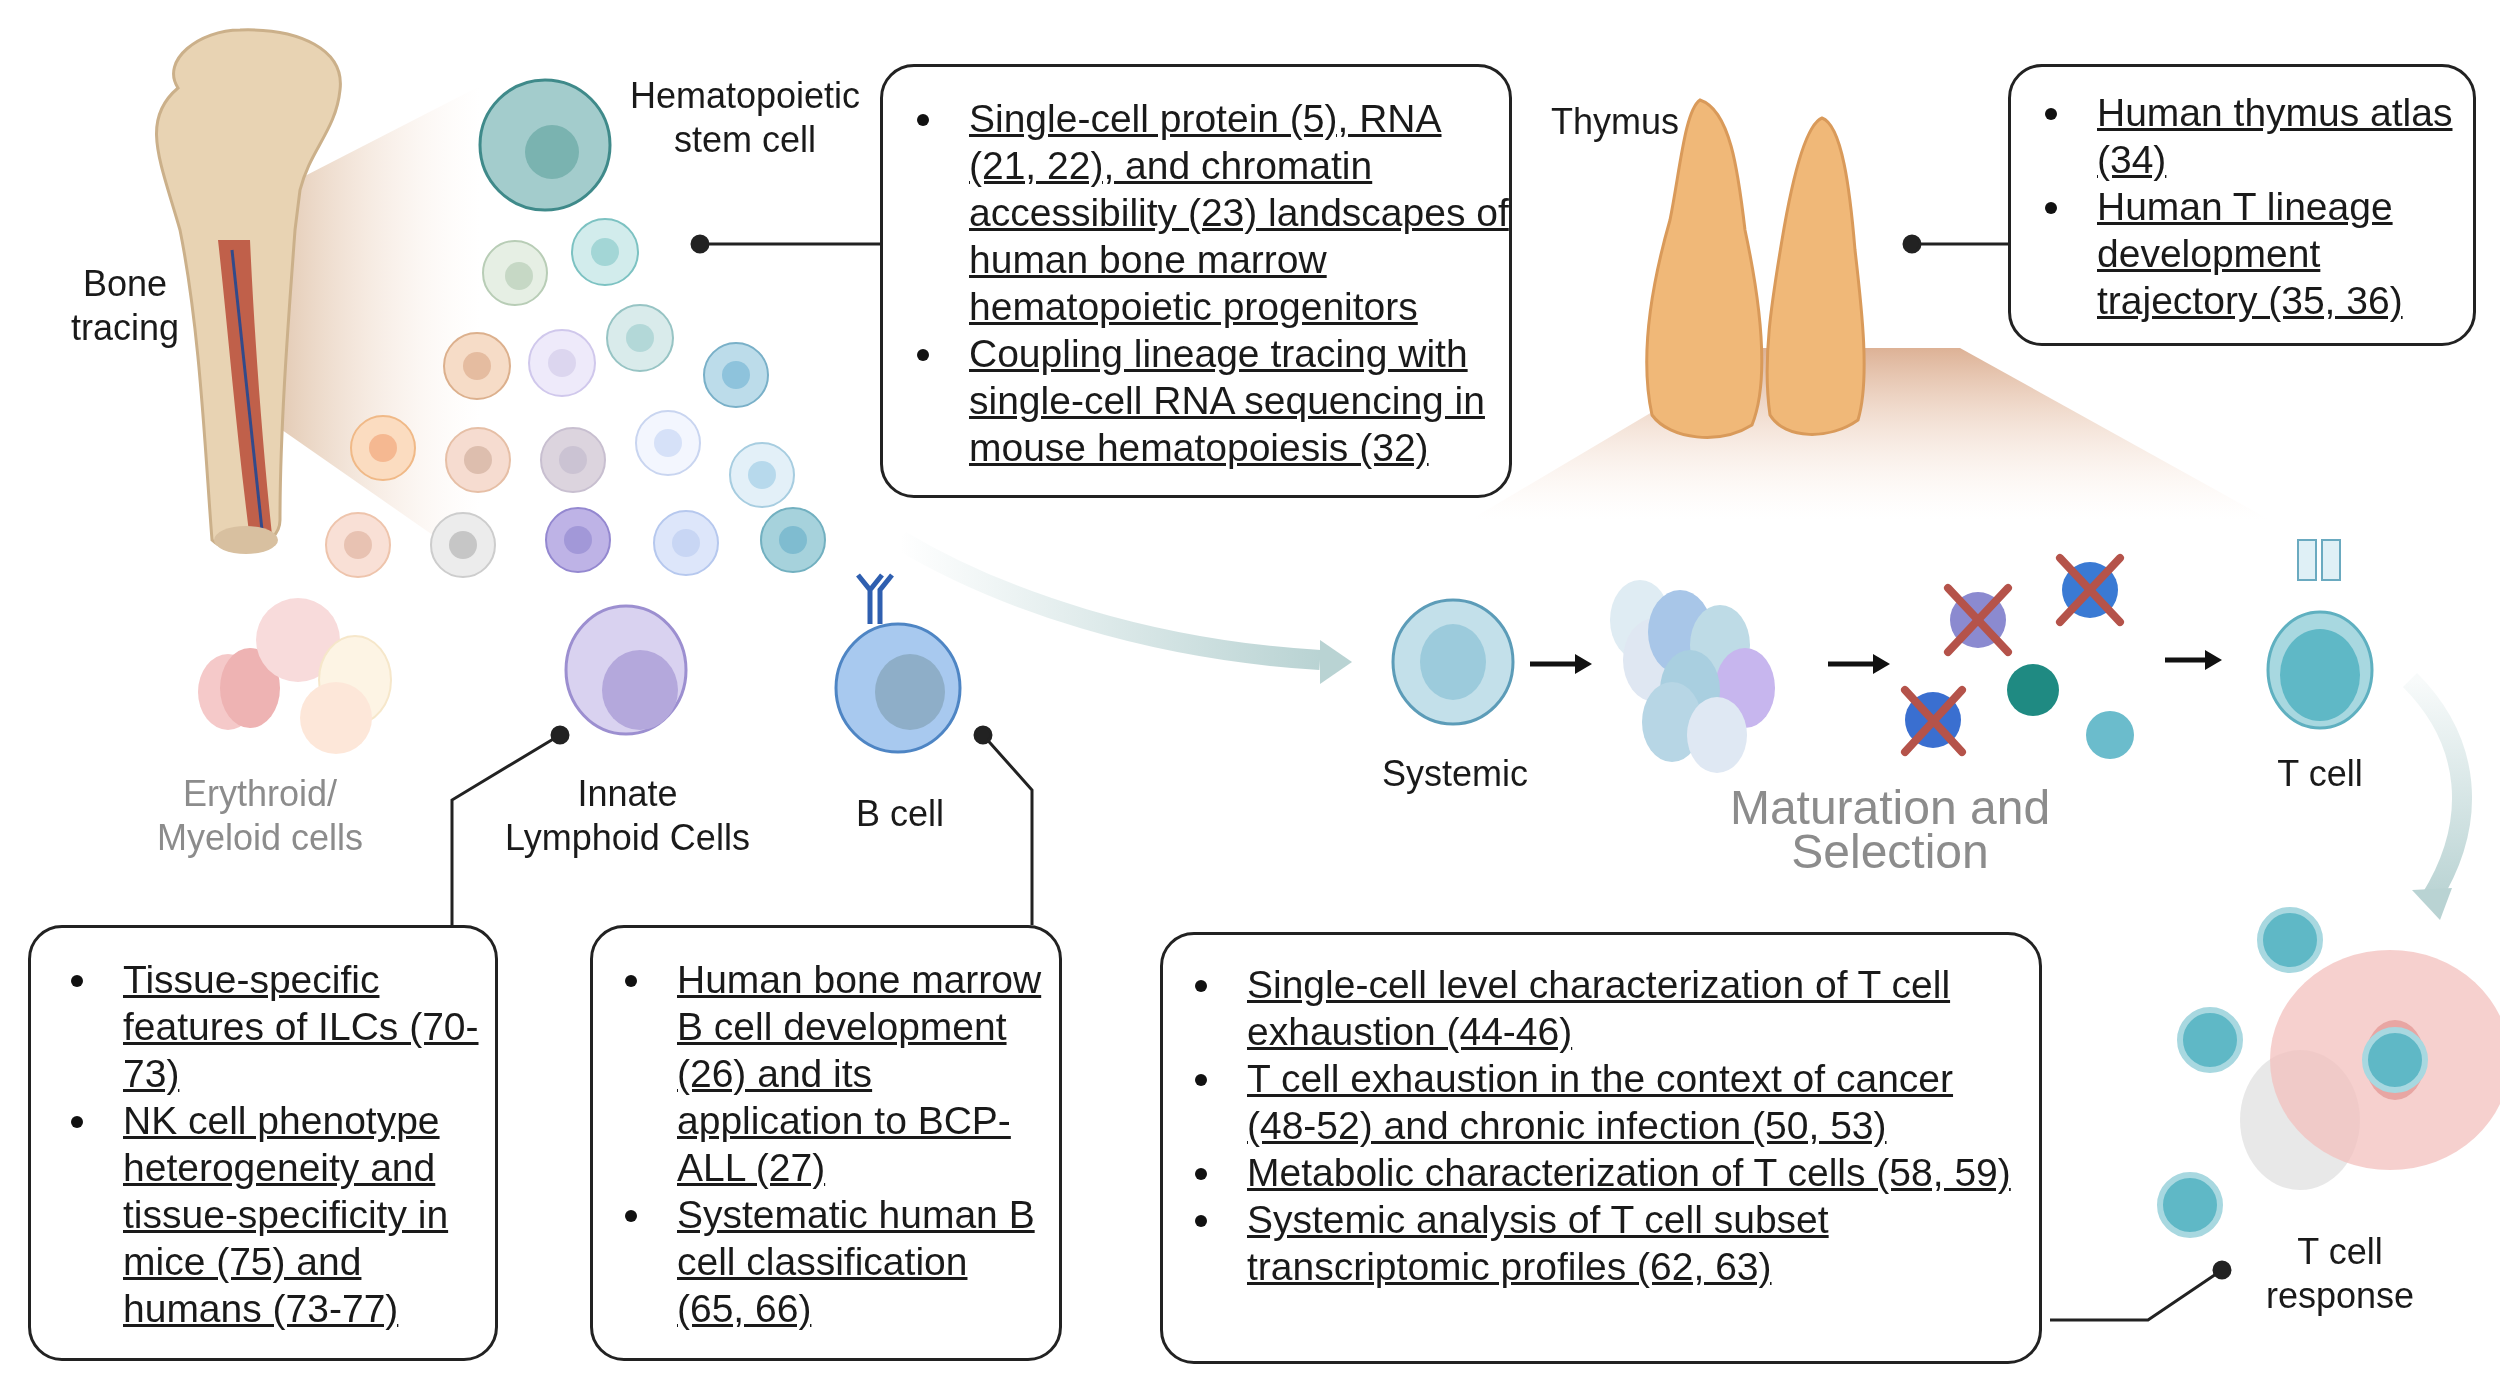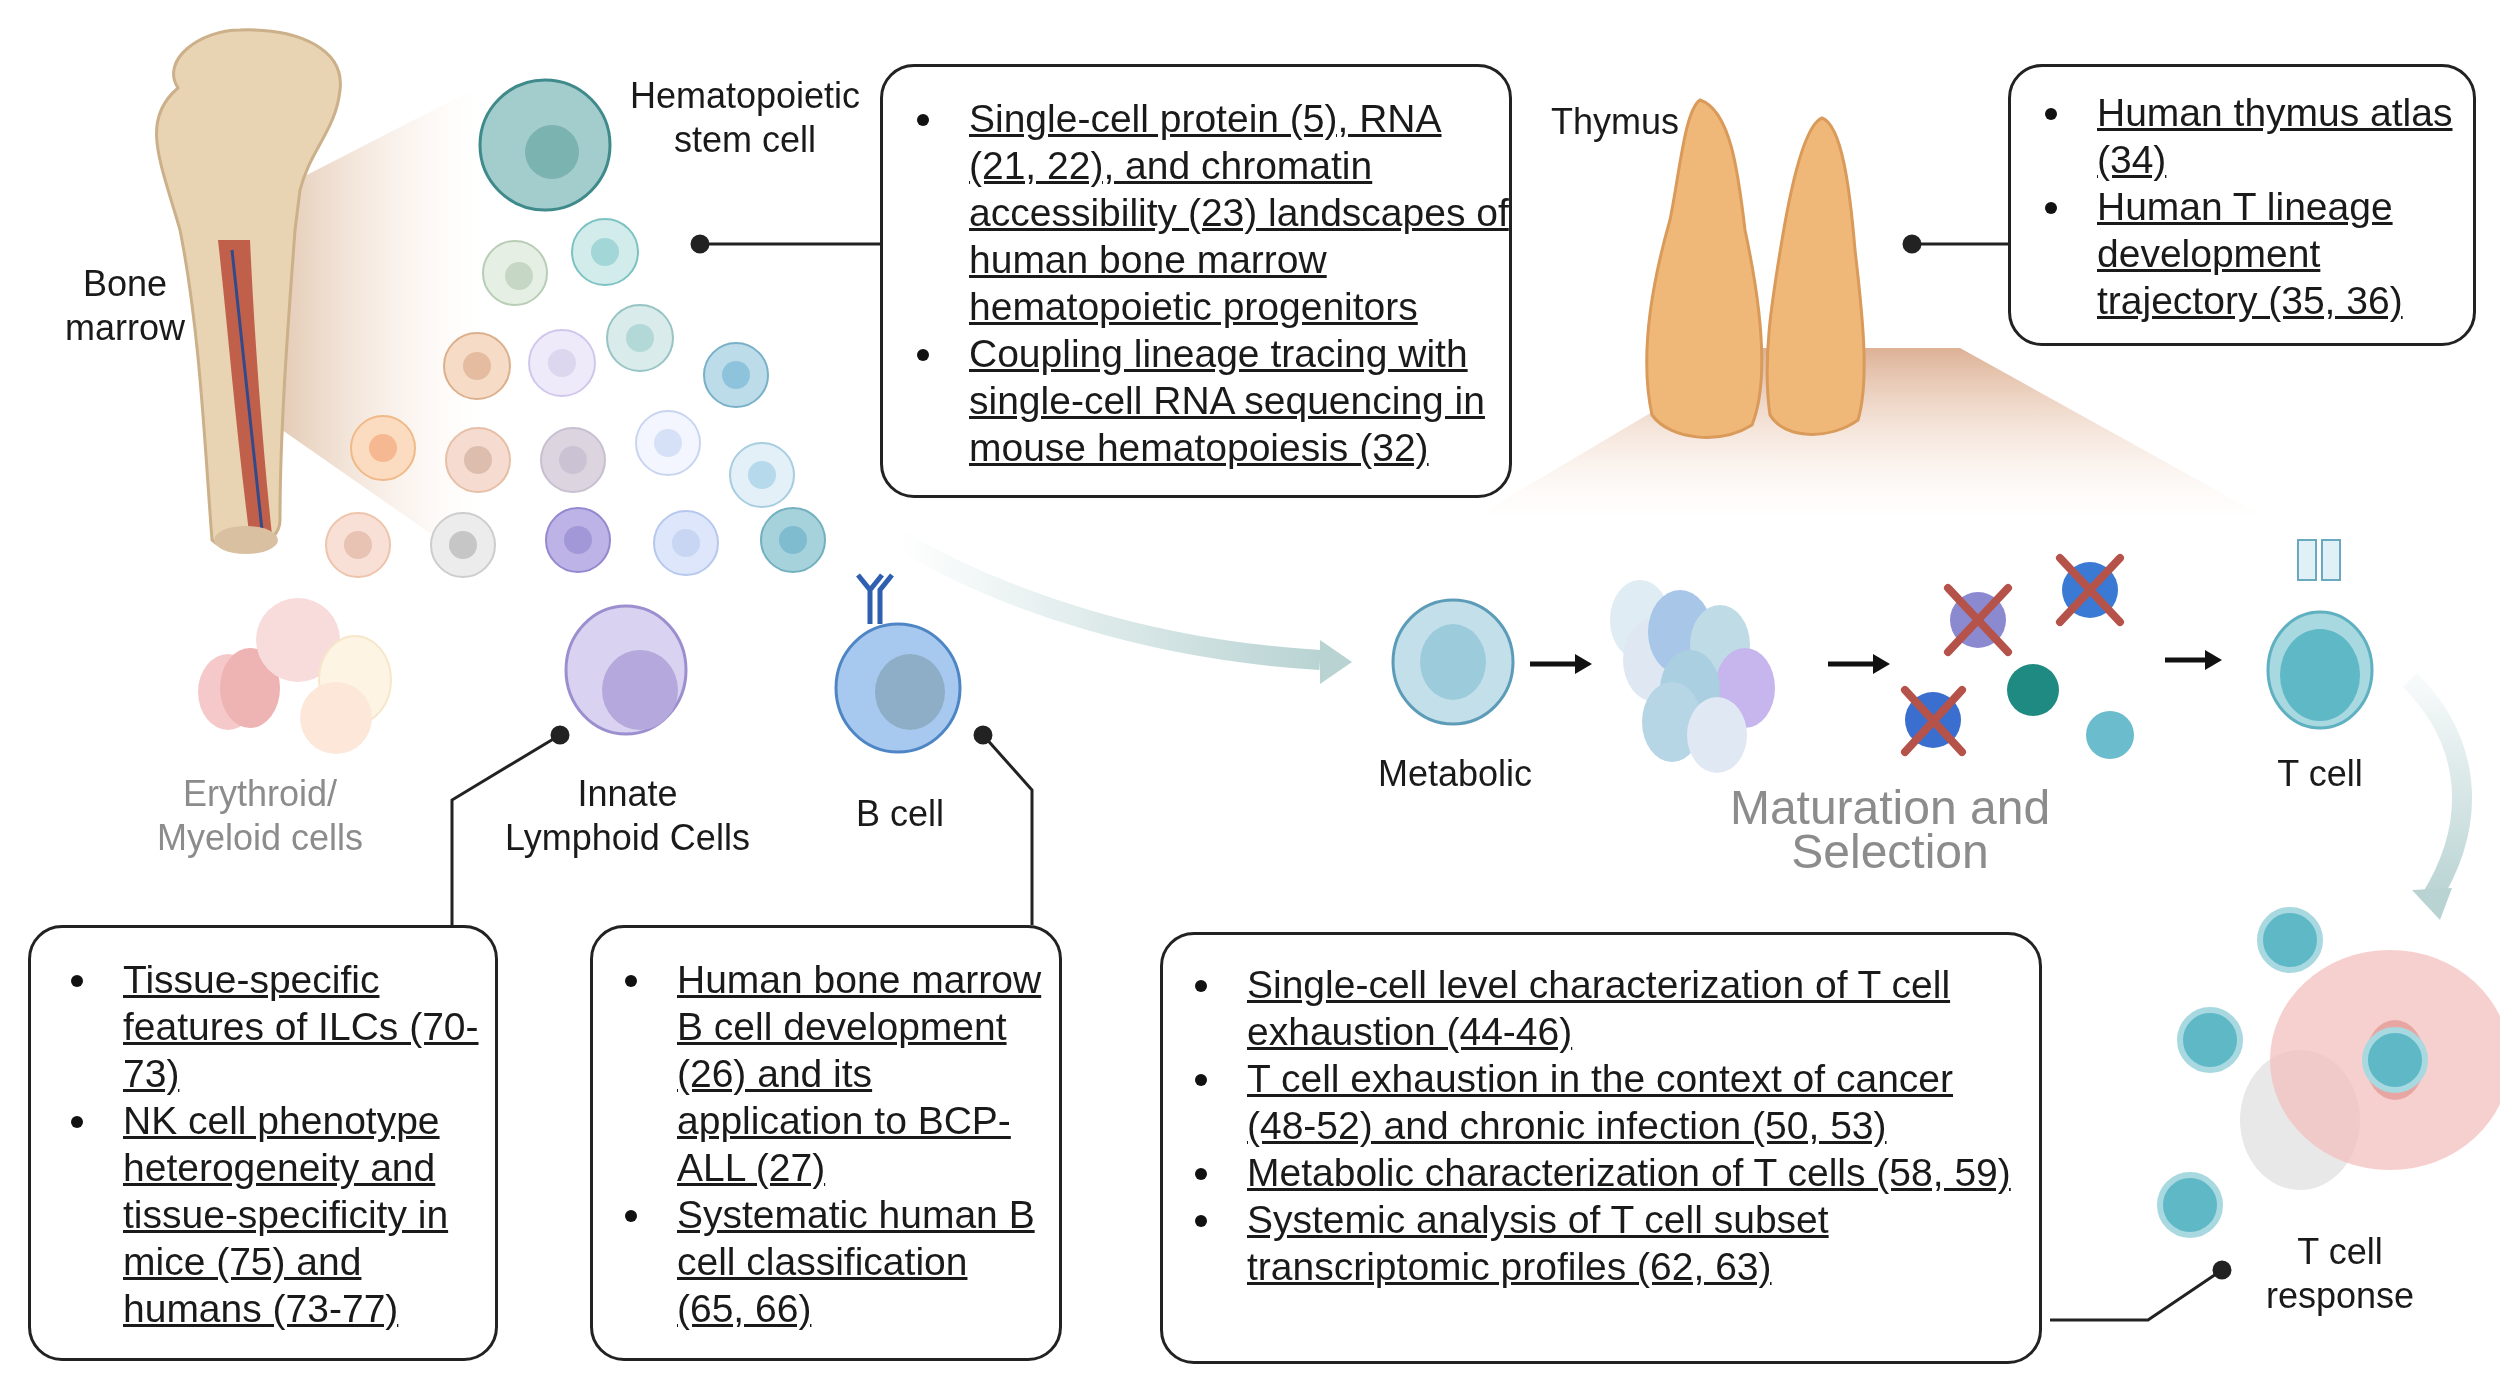--- a/index.html
+++ b/index.html
@@ -183,30 +183,30 @@
       <ellipse cx="2390" cy="1060" rx="120" ry="110" fill="#f3c0bd" opacity="0.75"></ellipse>
       <ellipse cx="2395" cy="1060" rx="30" ry="40" fill="#e8a6a3"></ellipse>
       <circle cx="2290" cy="940" r="30" fill="#5fb8c6" stroke="#a8d8e0" stroke-width="6"></circle>
       <circle cx="2210" cy="1040" r="30" fill="#5fb8c6" stroke="#a8d8e0" stroke-width="6"></circle>
       <circle cx="2395" cy="1060" r="30" fill="#5fb8c6" stroke="#a8d8e0" stroke-width="6"></circle>
       <circle cx="2190" cy="1205" r="30" fill="#5fb8c6" stroke="#a8d8e0" stroke-width="6"></circle>
     </g>
   </svg>
 
   <div class="lbl" style="left:50px;top:262px;width:150px;">Bone
-marrow</div>
+tracing</div>
   <div class="lbl" style="left:610px;top:74px;width:270px;">Hematopoietic
 stem cell</div>
   <div class="lbl" style="left:1535px;top:100px;width:160px;">Thymus</div>
   <div class="lbl grey" style="left:130px;top:772px;width:260px;">Erythroid/
 Myeloid cells</div>
   <div class="lbl" style="left:480px;top:772px;width:295px;">Innate
 Lymphoid Cells</div>
   <div class="lbl" style="left:830px;top:792px;width:140px;text-align:center;">B cell</div>
-  <div class="lbl" style="left:1340px;top:752px;width:230px;">Metabolic</div>
+  <div class="lbl" style="left:1340px;top:752px;width:230px;">Systemic</div>
   <div class="lbl grey" style="left:1640px;top:786px;width:500px;font-size:48px;">Maturation and Selection</div>
   <div class="lbl" style="left:2250px;top:752px;width:140px;">T cell</div>
   <div class="lbl" style="left:2230px;top:1230px;width:220px;">T cell
 response</div>
 
   <div class="box" style="left:880px;top:64px;width:632px;height:434px;padding-top:28px;">
     <ul>
       <li>Single-cell protein (5), RNA (21, 22), and chromatin accessibility (23) landscapes of human bone marrow hematopoietic progenitors</li>
       <li>Coupling lineage tracing with single-cell RNA sequencing in mouse hematopoiesis (32)</li>
     </ul>

